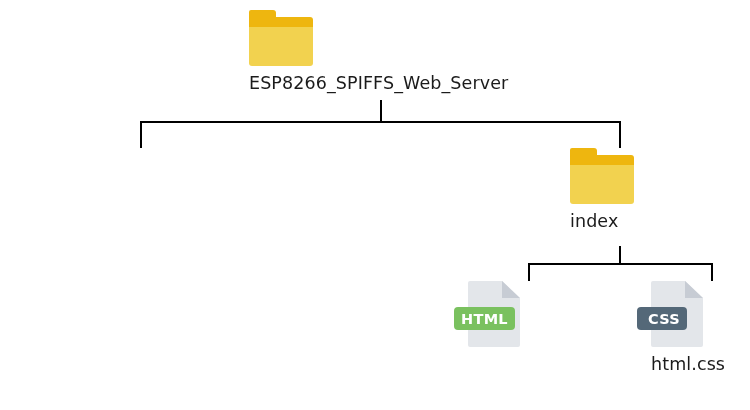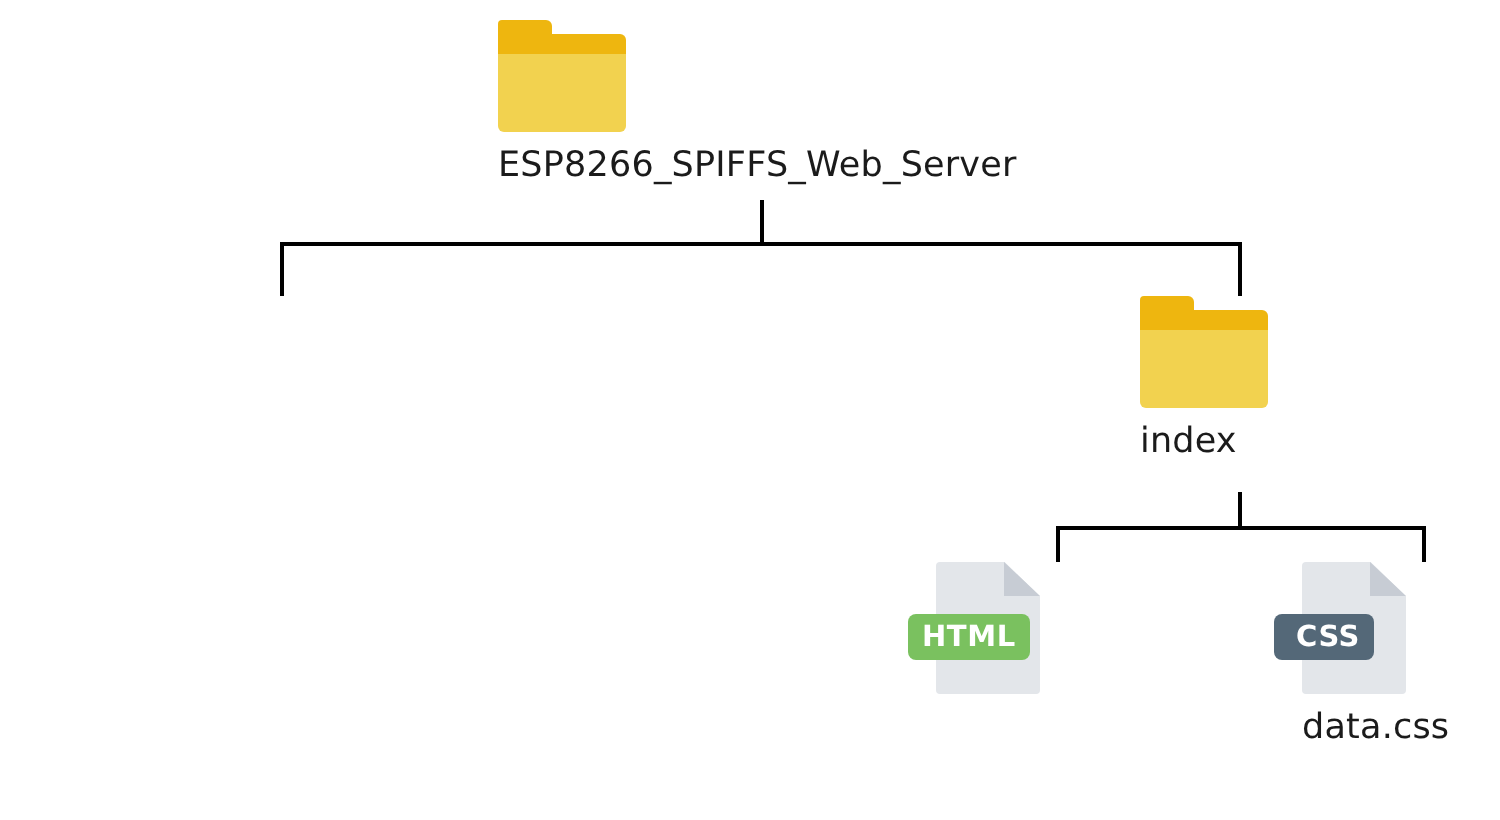--- a/index.html
+++ b/index.html
@@ -174,16 +174,16 @@
       <div class="badge" style="background:#7ac15f;">HTML</div>
     </div>
   </div>
 
   <div class="node" style="left:651px; top:281px; width:122px;">
     <div class="file">
       <div class="page"></div>
       <div class="fold"></div>
       <div class="badge" style="background:#546878;padding-left:11px;">CSS</div>
     </div>
-    <div class="node-label">data.css</div>
+    <div class="node-label">html.css</div>
   </div>
 
 </div>
 
 </body></html>

